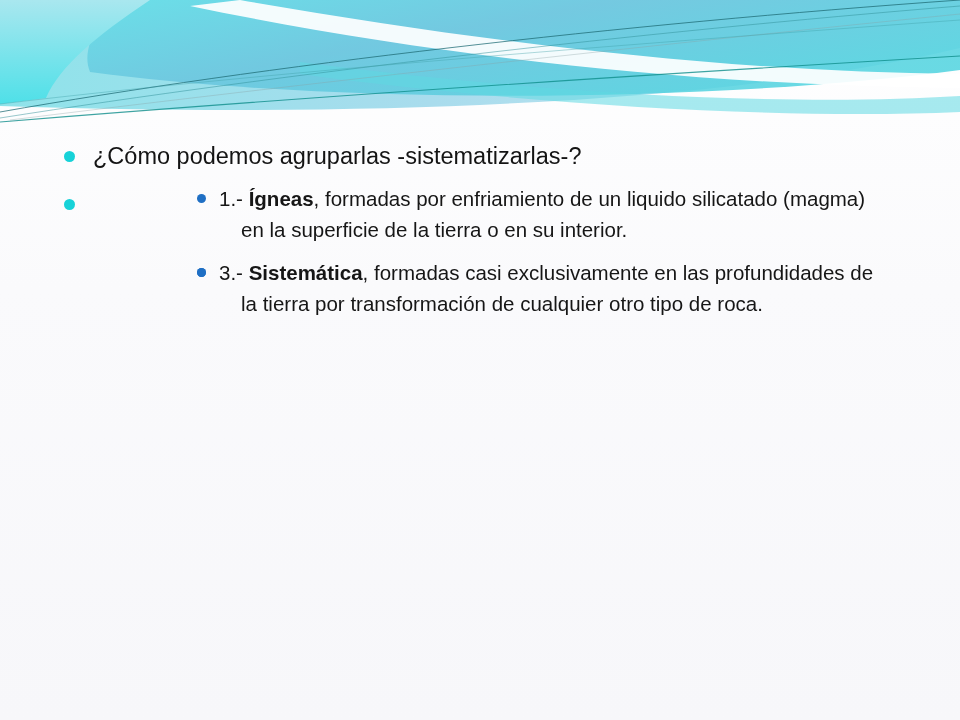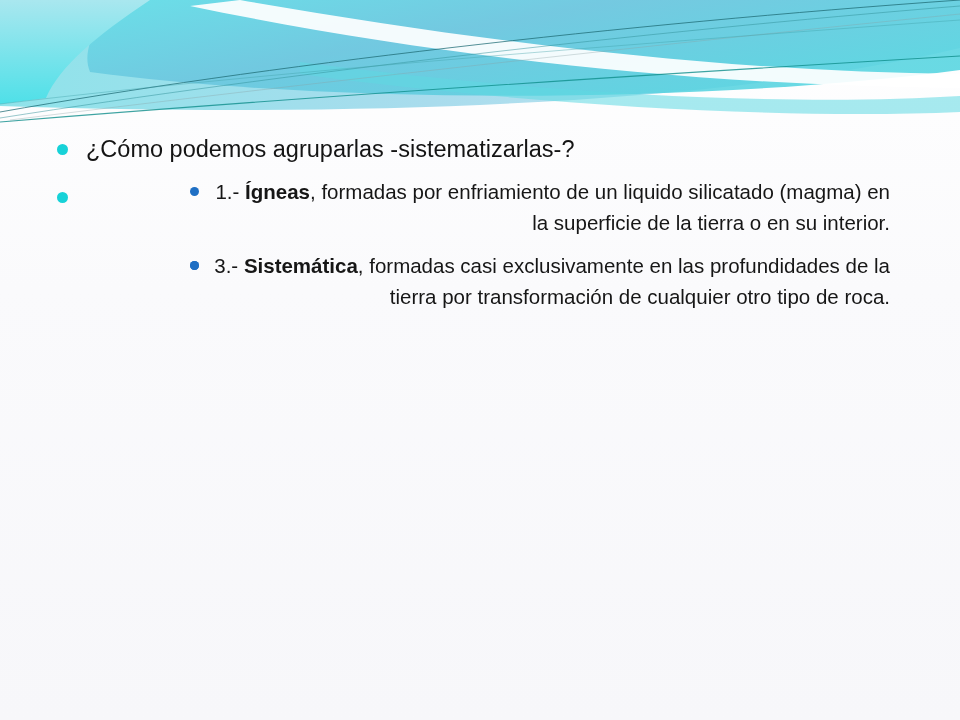--- a/index.html
+++ b/index.html
@@ -51,21 +51,21 @@
   
   .body {
     position: absolute;
     left: 0;
     top: 128px;
     width: 960px;
   }
 
   ul.lvl1 {
     list-style: none;
-    margin: 0;
+    margin: 7px;
     padding: 0;
   }
   li.item1 {
     position: relative;
     padding-left: 86px;
     margin: 0 0 6px 0;
     font-size: 23.5px;
     line-height: 42px;
     color: #141414;
   }
@@ -76,21 +76,20 @@
     width: 11px;
     height: 11px;
     border-radius: 50%;
     background: #17d2d8;
   }
 
   ul.lvl2 {
     list-style: none;
     margin: 6px 0 0 0;
     padding: 0;
-    text-align: right;
   }
   li.item2 {
     position: relative;
     padding-left: 126px;
     padding-right: 70px;
     margin: 0 0 12px 0;
     font-size: 20.5px;
     line-height: 31px;
     color: #161616;
     text-indent: 0;

